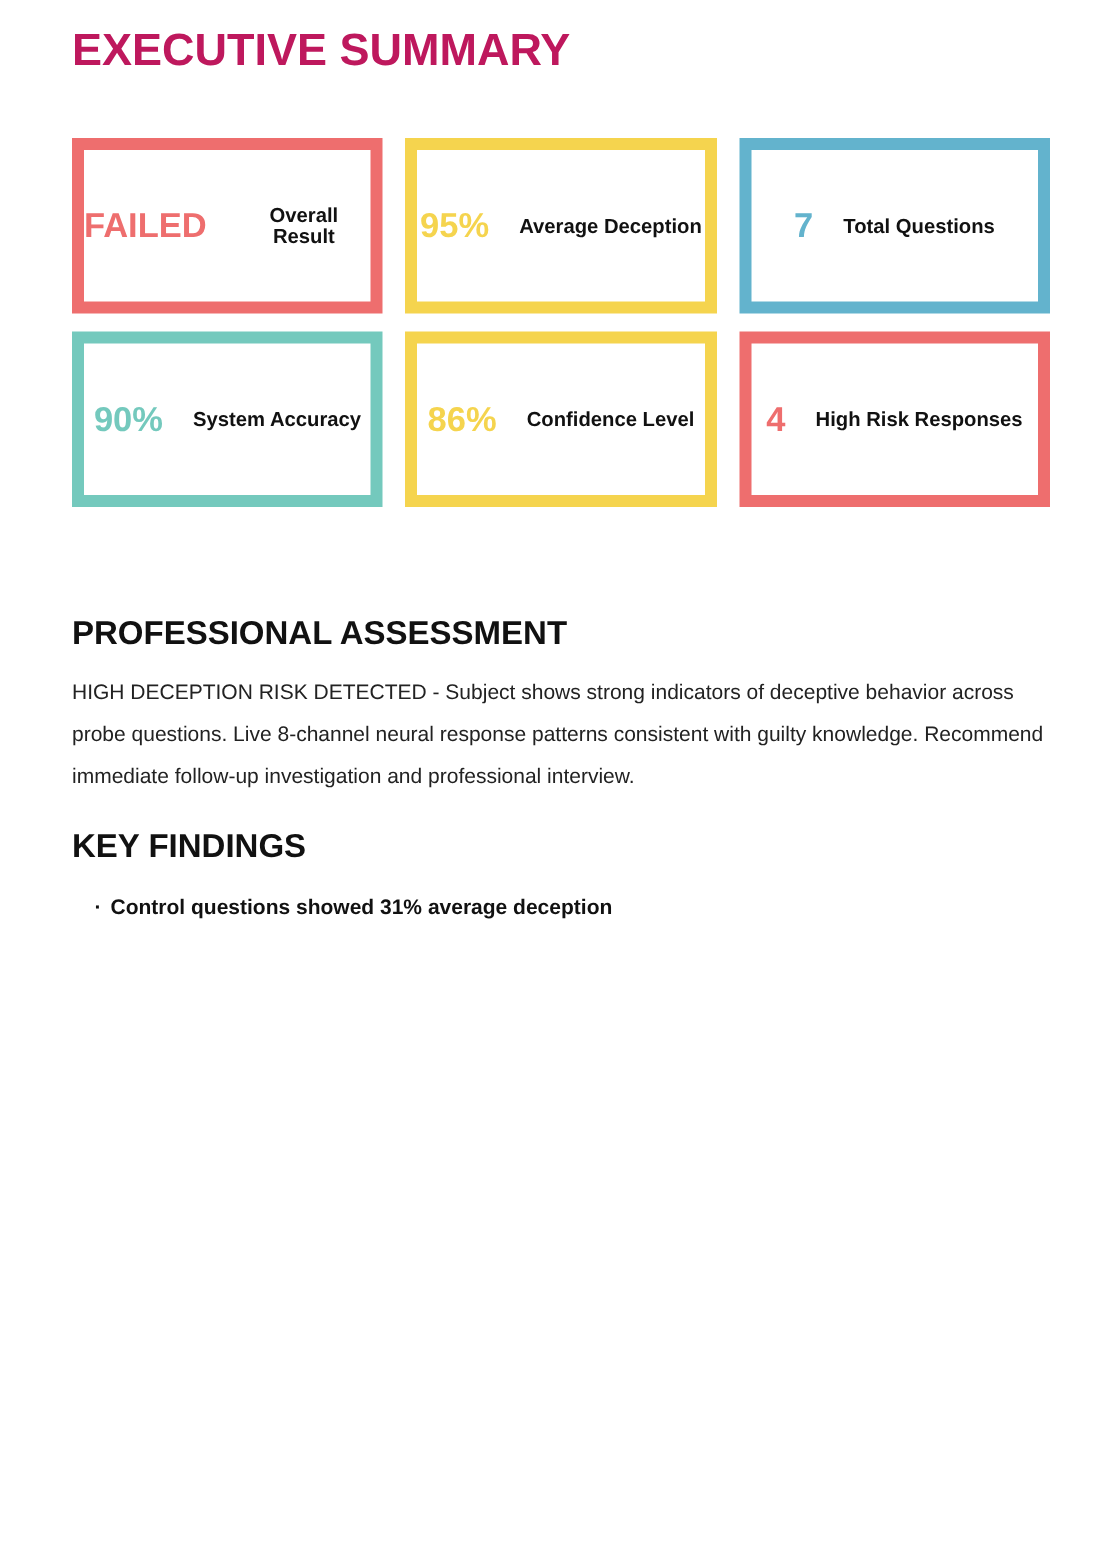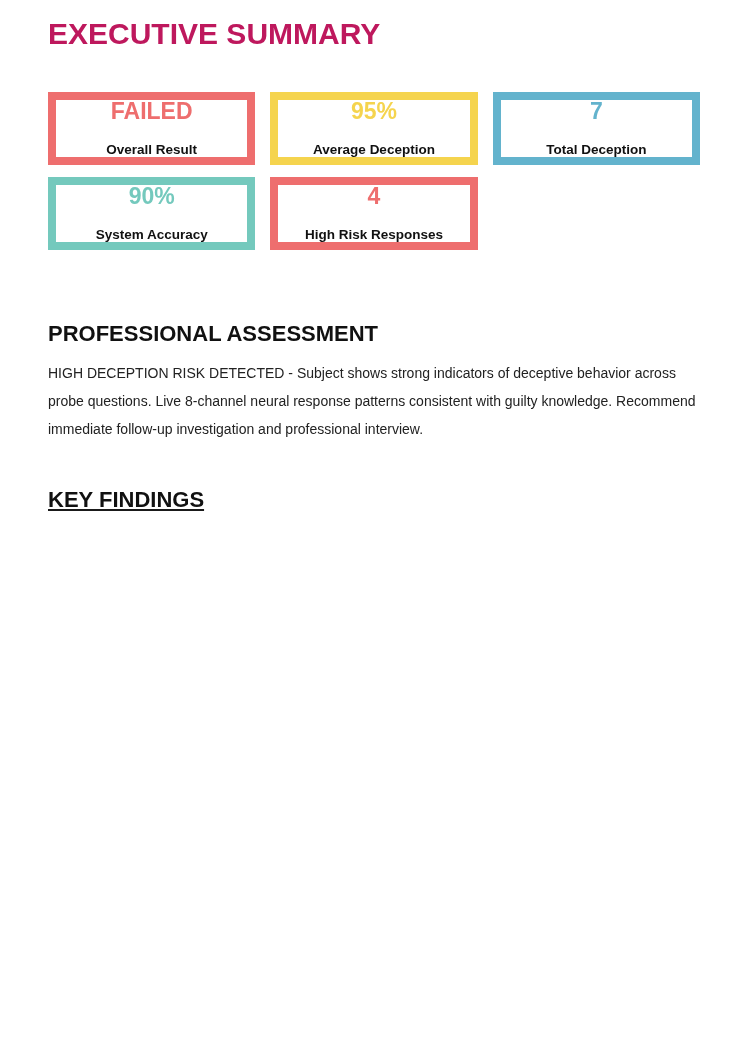--- a/index.html
+++ b/index.html
@@ -32,25 +32,25 @@
   }
   .cards {
     margin-top: 40px;
     display: grid;
     grid-template-columns: repeat(3, 1fr);
     column-gap: 15px;
     row-gap: 12px;
   }
   .card {
     box-sizing: border-box;
-    height: 73px;
+    height: 117px;
     border: 8px solid #cccccc;
     background: #ffffff;
     display: flex;
-    flex-direction: column;
+    flex-direction: row;
     align-items: center;
     justify-content: center;
     gap: 20px;
     text-align: center;
   }
   .card-value {
     font-size: 23px;
     font-weight: bold;
     line-height: 1;
   }
@@ -71,22 +71,21 @@
     margin-top: 71px;
   }
   .assessment-text {
     margin: 12px 0 0 0;
     font-size: 14px;
     line-height: 28px;
     color: #222222;
     max-width: 655px;
   }
   .findings-section {
-    margin-top: 44px;
-    text-decoration: underline;
+    margin-top: 20px;
   }
   .findings-list {
     list-style: none;
     margin: 18px 0 0 0;
     padding: 0 0 0 15px;
   }
   .finding-item {
     font-size: 14px;
     font-weight: bold;
     color: #111111;
@@ -116,38 +115,43 @@
     <div class="card" style="border-color: rgb(238, 110, 110);">
       <div class="card-value" style="color: rgb(238, 110, 110);">FAILED</div>
       <div class="card-label">Overall Result</div>
     </div>
     <div class="card" style="border-color: rgb(245, 212, 78);">
       <div class="card-value" style="color: rgb(245, 212, 78);">95%</div>
       <div class="card-label">Average Deception</div>
     </div>
     <div class="card" style="border-color: rgb(99, 179, 205);">
       <div class="card-value" style="color: rgb(99, 179, 205);">7</div>
-      <div class="card-label">Total Deception</div>
+      <div class="card-label">Total Questions</div>
     </div>
     <div class="card" style="border-color: rgb(116, 201, 189);">
       <div class="card-value" style="color: rgb(116, 201, 189);">90%</div>
       <div class="card-label">System Accuracy</div>
+    </div>
+    <div class="card" style="border-color: rgb(245, 212, 78);">
+      <div class="card-value" style="color: rgb(245, 212, 78);">86%</div>
+      <div class="card-label">Confidence Level</div>
     </div>
     <div class="card" style="border-color: rgb(238, 110, 110);">
       <div class="card-value" style="color: rgb(238, 110, 110);">4</div>
       <div class="card-label">High Risk Responses</div>
     </div>
   </div>
 
   <div class="assessment-section">
     <h2 class="section-heading">PROFESSIONAL ASSESSMENT</h2>
     <p class="assessment-text">HIGH DECEPTION RISK DETECTED - Subject shows strong indicators of deceptive behavior across probe questions. Live 8-channel neural response patterns consistent with guilty knowledge. Recommend immediate follow-up investigation and professional interview.</p>
   </div>
 
   <div class="findings-section">
     <h2 class="section-heading">KEY FINDINGS</h2>
     <ul class="findings-list">
+      <li class="finding-item"><span class="bullet">·</span><span>Control questions showed 31% average deception</span></li>
     </ul>
   </div>
 
   <div class="page-footer">Page 2 of 4</div>
 
 </div>
 
 </body></html>

